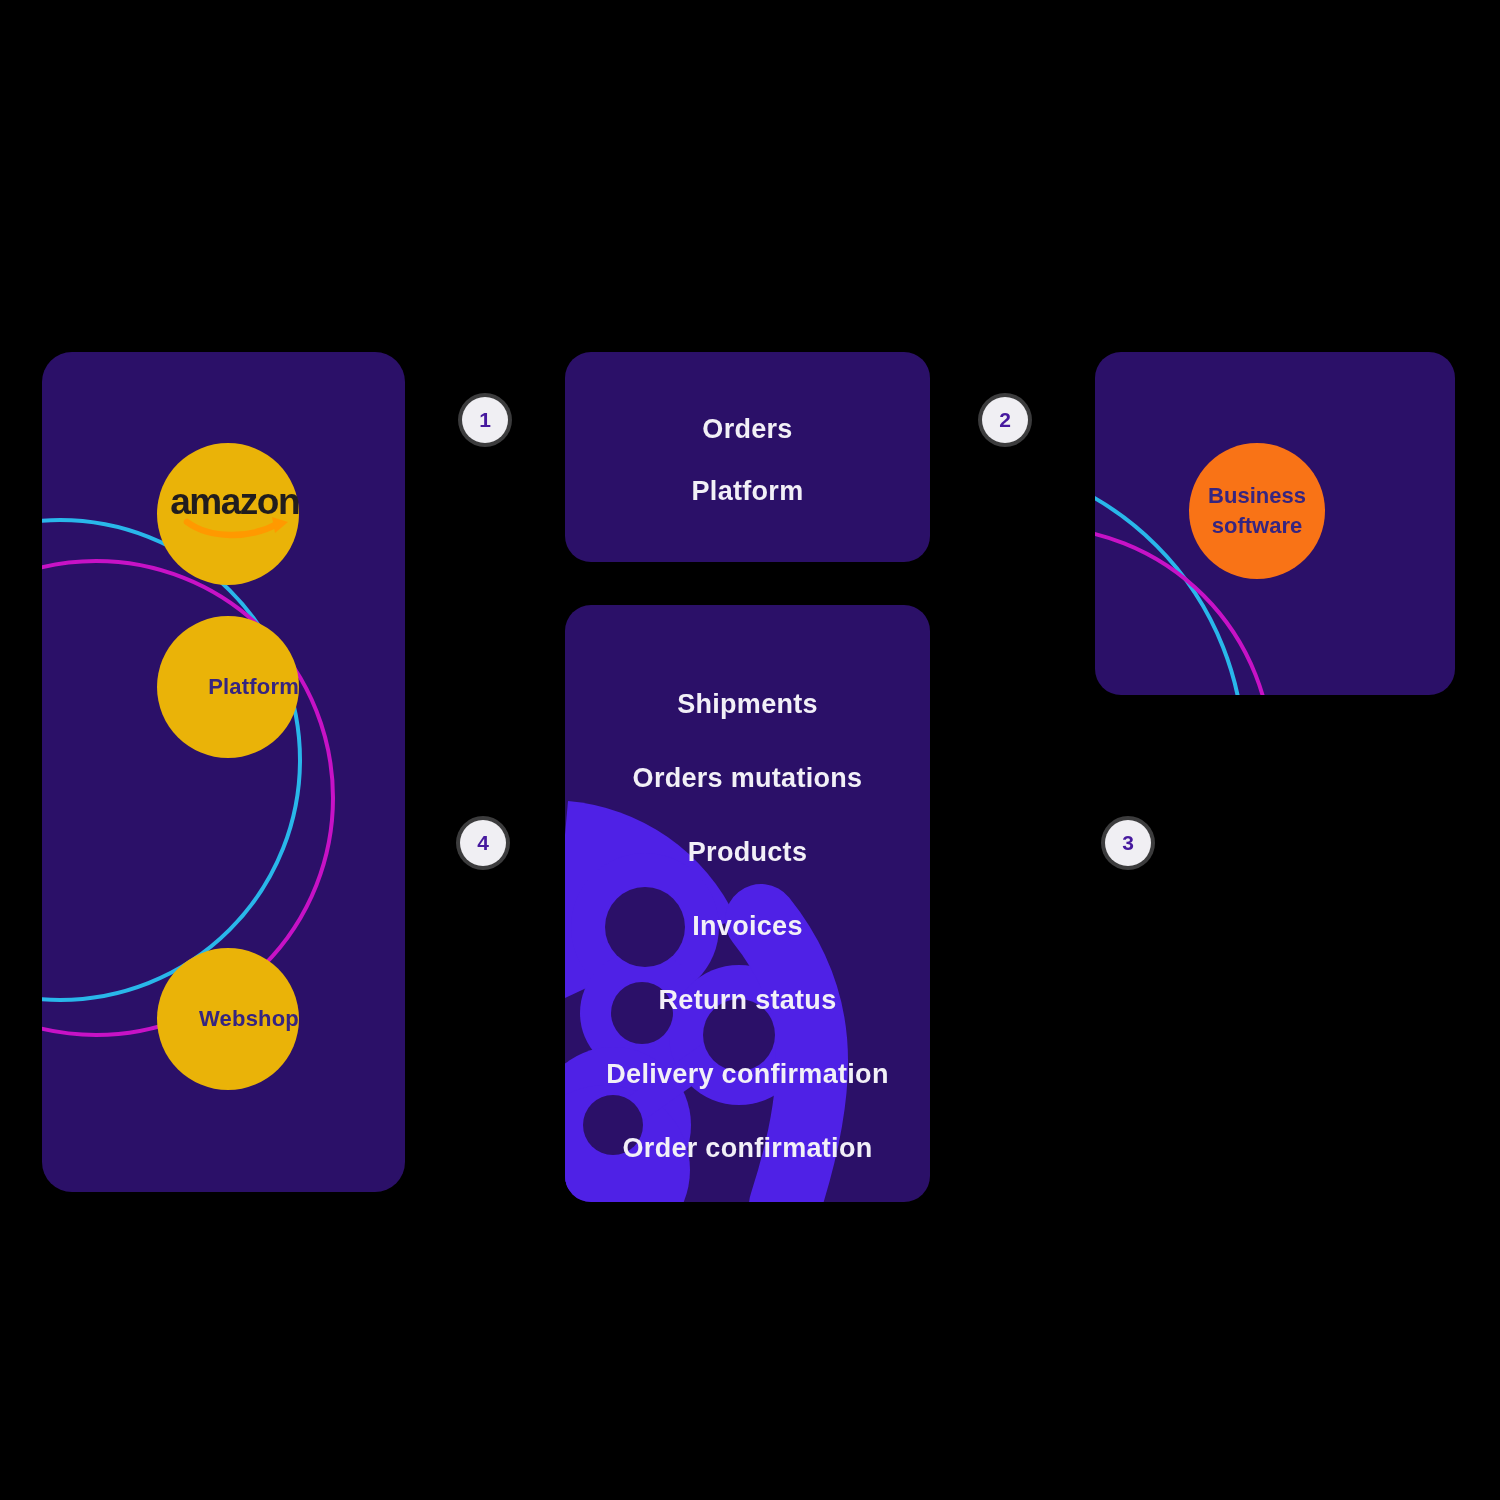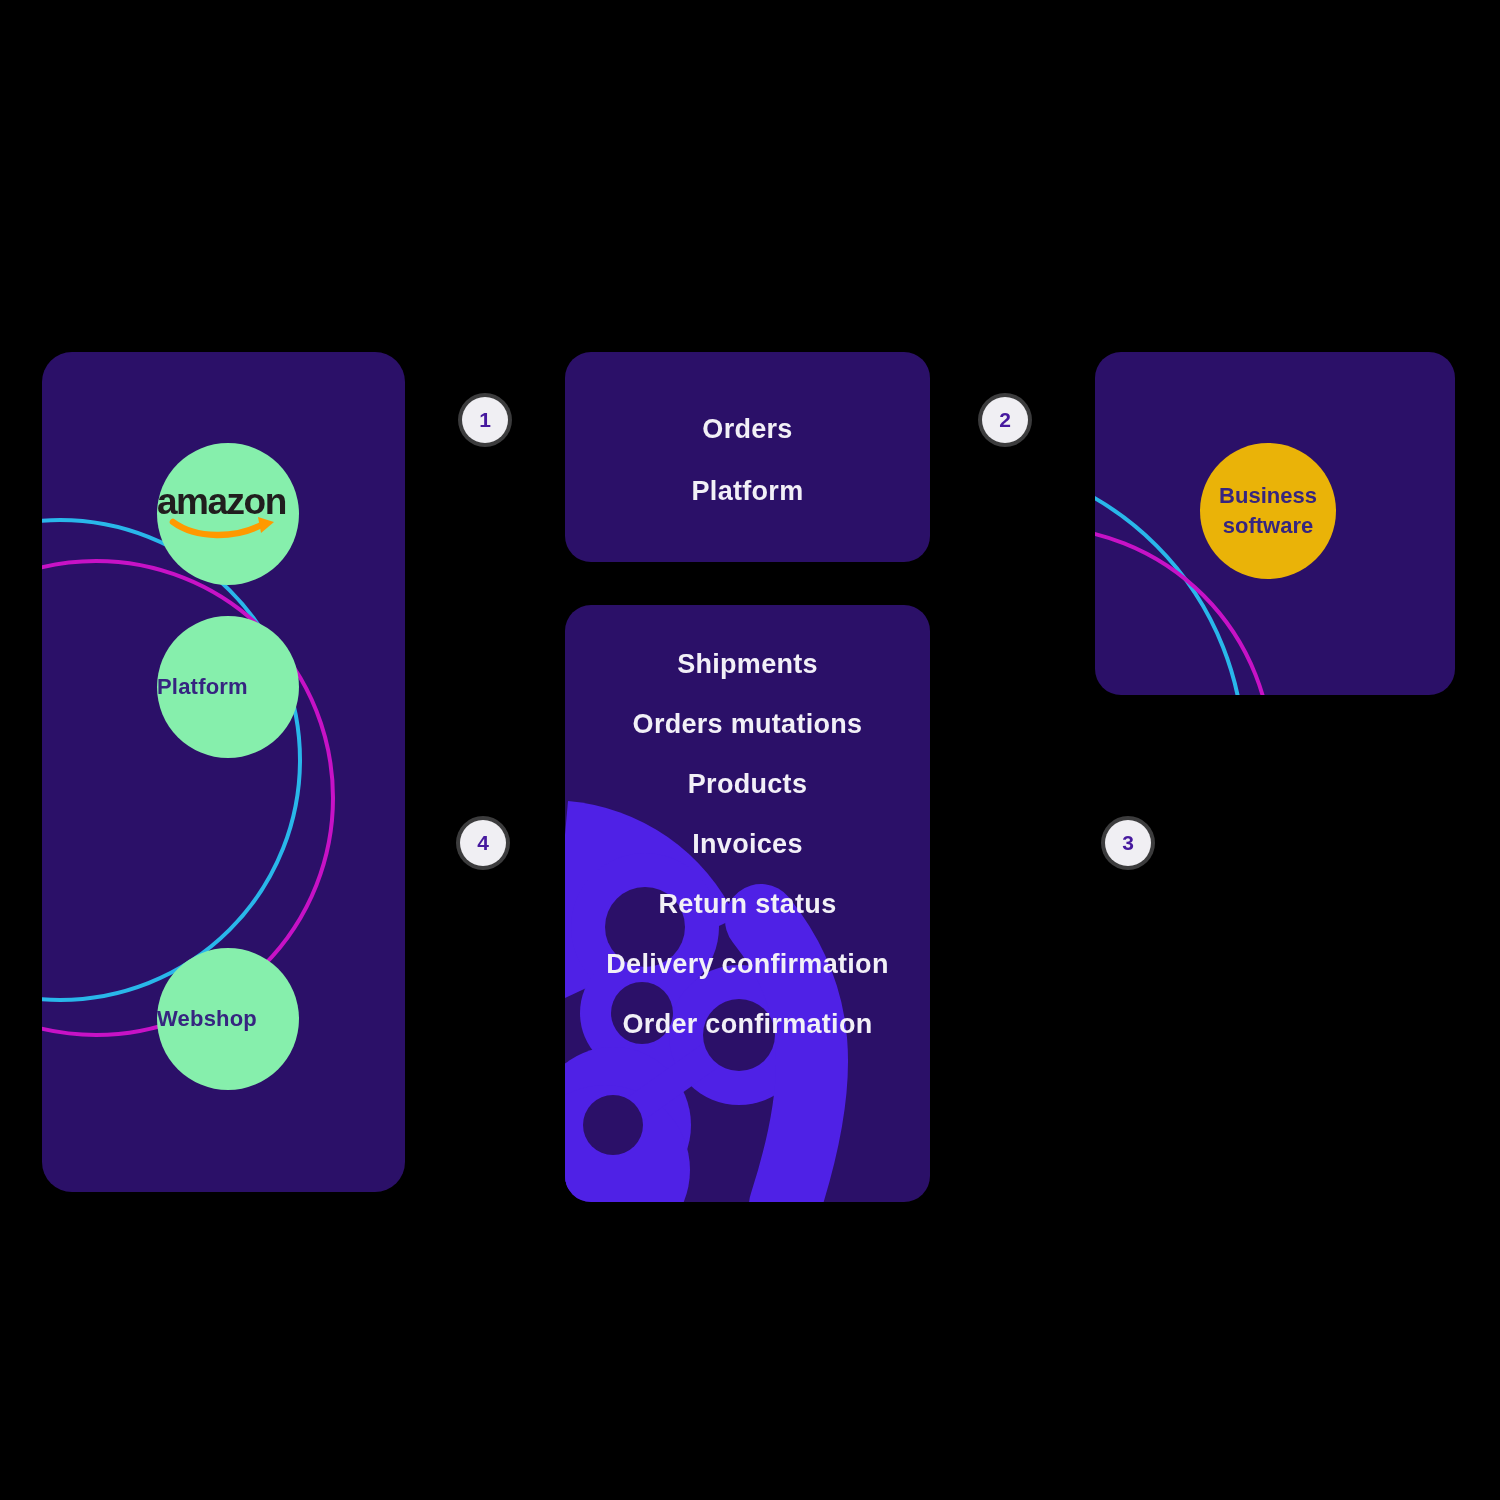--- a/index.html
+++ b/index.html
@@ -9,32 +9,32 @@
   }
   .card{
     position:absolute;background:#2b1068;overflow:hidden;
   }
   .sources-panel{left:42px;top:352px;width:363px;height:840px;border-radius:30px;}
   .orders-box{left:565px;top:352px;width:365px;height:210px;border-radius:26px;}
   .data-box{left:565px;top:605px;width:365px;height:597px;border-radius:26px;}
   .software-box{left:1095px;top:352px;width:360px;height:343px;border-radius:26px;}
   .deco-svg{position:absolute;left:0;top:0;width:100%;height:100%;display:block;}
   .node{
-    position:absolute;width:142px;height:142px;border-radius:50%;background:#86efac;
-    display:flex;flex-direction:column;align-items:flex-start;justify-content:center;text-align:center;
+    position:absolute;width:142px;height:142px;border-radius:50%;background:#eab308;
+    display:flex;flex-direction:column;align-items:flex-end;justify-content:center;text-align:center;
   }
   .node-label{color:#362580;font-weight:bold;font-size:22px;letter-spacing:.2px;}
   .amazon-word{color:#211d1e;font-weight:bold;font-size:37px;letter-spacing:-1.5px;line-height:1;}
   .amazon-arrow{margin-top:-3px;}
   .flow-list{position:absolute;left:0;top:0;width:100%;display:flex;flex-direction:column;align-items:center;}
   .orders-box .flow-list{padding-top:62px;gap:32px;}
-  .data-box .flow-list{padding-top:44px;gap:30px;}
+  .data-box .flow-list{padding-top:84px;gap:44px;}
   .flow-item{color:#f2f0f7;font-weight:bold;font-size:27px;height:30px;line-height:30px;letter-spacing:.3px;white-space:nowrap;}
   .software-circle{
-    position:absolute;left:105px;top:91px;width:136px;height:136px;border-radius:50%;background:#eab308;
+    position:absolute;left:94px;top:91px;width:136px;height:136px;border-radius:50%;background:#f97316;
     display:flex;align-items:center;justify-content:center;text-align:center;
   }
   .software-label{color:#362580;font-weight:bold;font-size:22px;line-height:1.35;white-space:pre-line;}
   .badge{
     position:absolute;width:46px;height:46px;border-radius:50%;background:#f0eff3;
     display:flex;align-items:center;justify-content:center;
     color:#46199e;font-weight:bold;font-size:21px;
     box-shadow:0 0 0 4px rgba(240,239,243,0.25);
   }
   .badge-1{left:462px;top:397px;}

